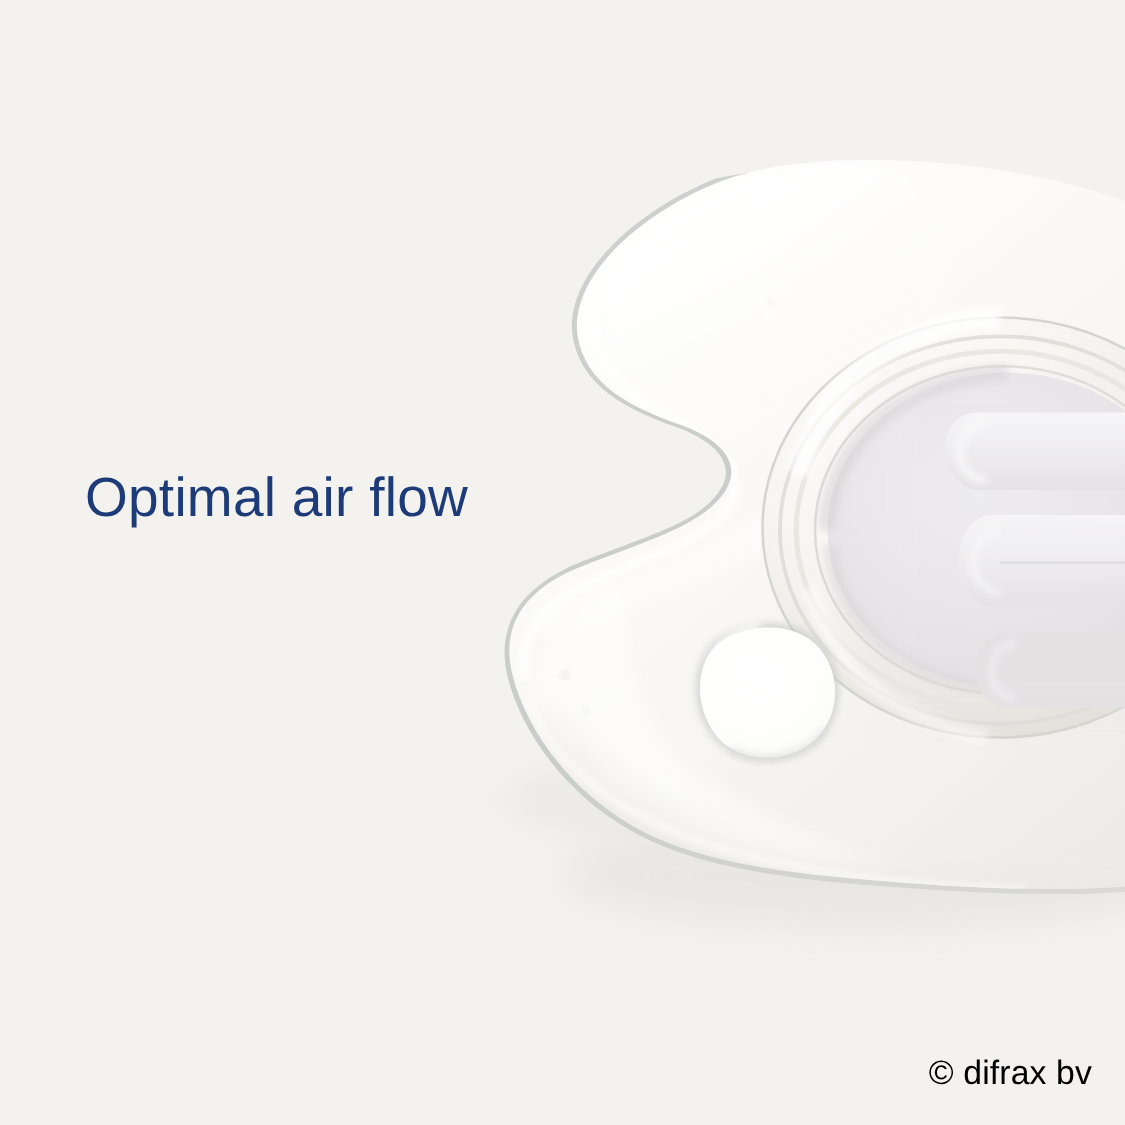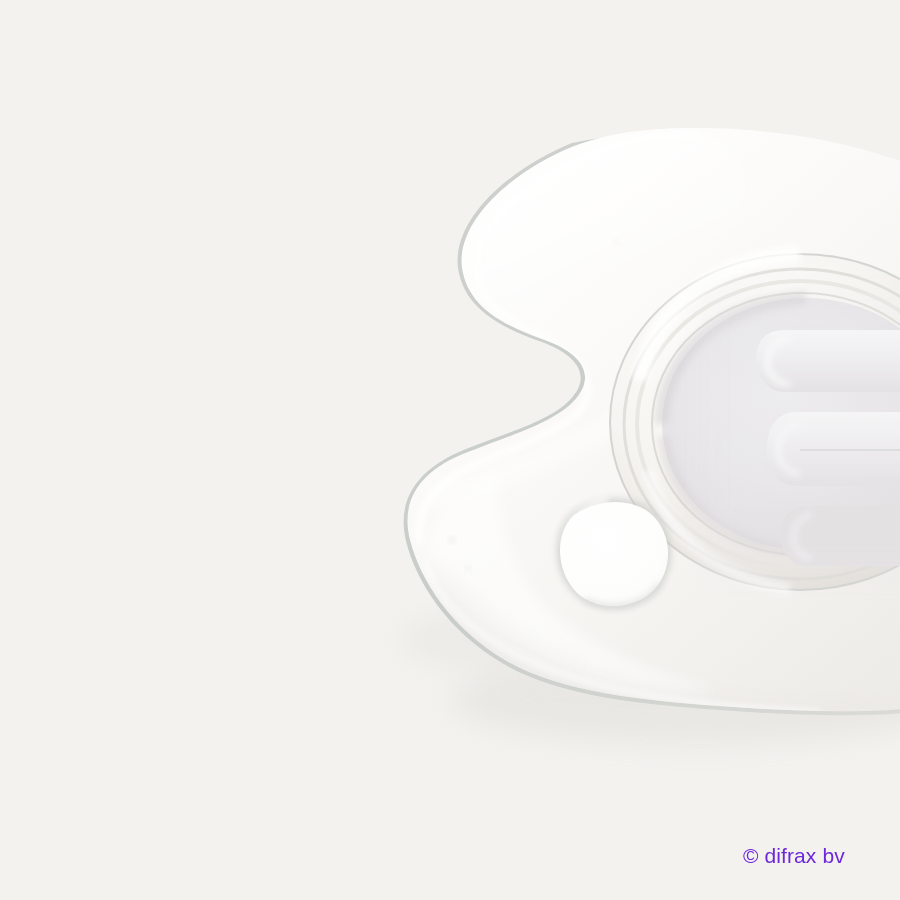--- a/index.html
+++ b/index.html
@@ -35,24 +35,24 @@
     white-space: nowrap;
     line-height: 1;
   }
 
   
   #copyright {
     position: absolute;
     left: 743px;
     top: 845px;
     font-family: "Liberation Sans", sans-serif;
-    font-size: 21px;
+    font-size: 27px;
     font-weight: 400;
     letter-spacing: 0.1px;
-    color: #6d28d9;
+    color: #000000;
     white-space: nowrap;
     line-height: 1;
   }
 
   
   #product-photo {
     position: absolute;
     left: 0;
     top: 0;
     width: 900px;
@@ -277,16 +277,17 @@
                    C 630 698, 730 710, 820 712" stroke="#ffffff" stroke-width="6" fill="none" opacity="0.65" filter="url(#blurSm)"></path>
 
           <circle cx="452" cy="540" r="3" fill="#d8d8d4" opacity="0.5" filter="url(#blurSm)"></circle>
           <circle cx="468" cy="568" r="2.5" fill="#dadad6" opacity="0.45" filter="url(#blurSm)"></circle>
           <circle cx="616" cy="242" r="2.5" fill="#dcdcd8" opacity="0.4" filter="url(#blurSm)"></circle>
         </g>
       </g>
     </svg>
   </div>
 
+  <div id="headline">Optimal air flow</div>
 
   <div id="copyright">© difrax bv</div>
 
 </div>
 
 </body></html>

